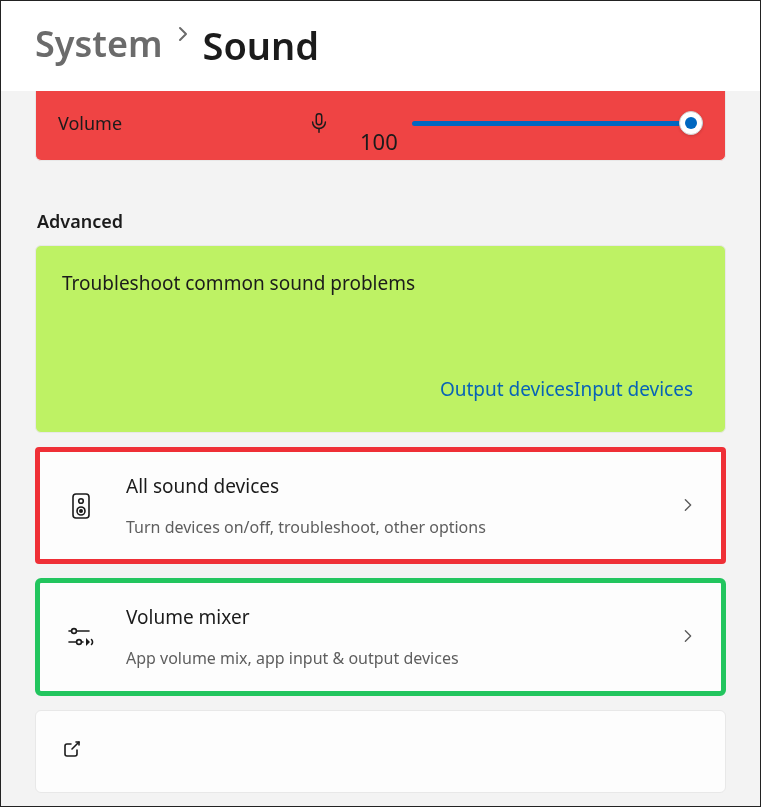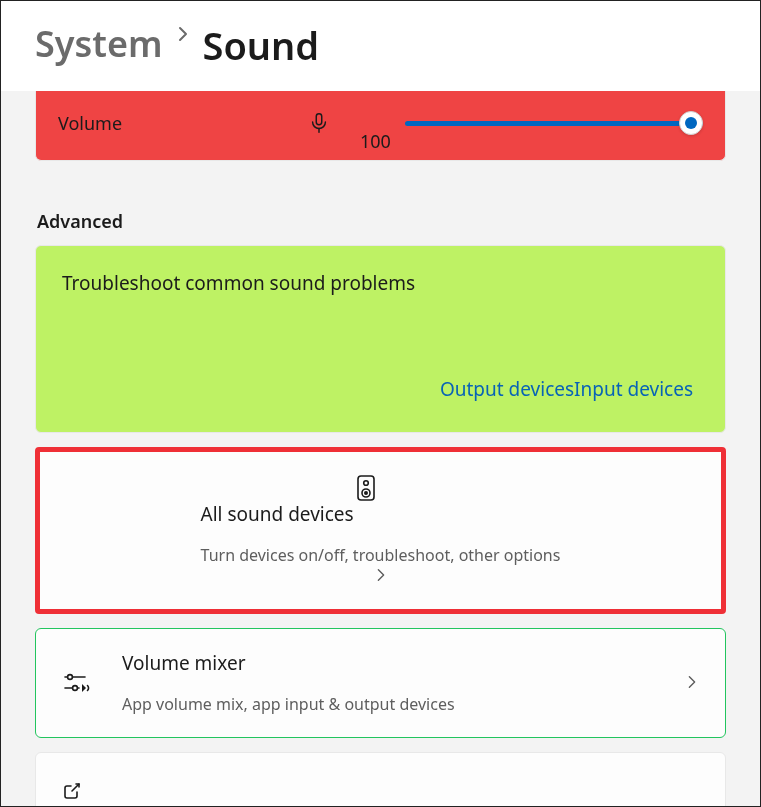--- a/index.html
+++ b/index.html
@@ -40,21 +40,21 @@
     height:70px;
     width:100%;
     padding:12px 22px 18px 22px;
     display:flex; align-items:center;
     border-top:none;
     border-top-left-radius:0;
     border-top-right-radius:0;
   }
   .vol-label { font-size:18px; flex:0 0 250px; }
   .vol-mic { display:flex; align-items:center; padding-right:30px; }
-  .vol-value { font-size:18px; padding-right:14px;margin-top:36px;}
+  .vol-value { font-size:22px; padding-right:14px;margin-top:36px;}
   .slider-wrap { position:relative; flex:1; height:24px; }
   .slider-track { position:absolute; left:0; right:0; top:10px; height:5px; background:#0067c0; border-radius:3px; }
   .slider-thumb {
     position:absolute; right:0; top:50%; transform:translate(0,-50%);
     width:24px; height:24px; border-radius:50%;
     background:#fff; border:1px solid #d0d0d0;
     box-shadow:0 1px 3px rgba(0,0,0,.15);
     display:flex;align-items:center;justify-content:center;
   }
   .slider-thumb::after{content:"";width:12px;height:12px;border-radius:50%;background:#0067c0;}
@@ -69,35 +69,34 @@
   }
   .troubleshoot-title { font-size:19px; margin:0 0 80px 0;}
   .troubleshoot-links { display:flex; justify-content:flex-end; padding-right:6px; padding-bottom:6px;}
   .link { font-size:19px; color:#0863b6; cursor:pointer; }
 
   .row-card {
     margin-top:14px;
     padding:22px 26px;
     display:flex; align-items:center;
     background:#fdfdfd;
-    border:1px solid #22c55e;
+    border:5px solid #22c55e;
     border-radius:6px;
     cursor:pointer;
   }
   .row-icon { width:30px; margin-right:30px; display:flex;align-items:center;justify-content:center;}
   .row-text { flex:1; }
   .row-title { font-size:19px; line-height:1.3; }
   .row-sub { font-size:16px; color:#5e5e5e; line-height:1.3; margin-top:18px;}
   .chev { color:#5b5b5b; }
 
   .highlight {
     position:relative;
     border:5px solid #ef2f36 !important;
     border-radius:4px;
-    flex-direction:column;
   }
 
   .more-card {
     margin-top:14px;
     padding:28px 26px;
     display:flex; align-items:center;
     background:#fdfdfd;
     border:1px solid #e8e8e8;
     border-radius:6px;
     cursor:pointer;

